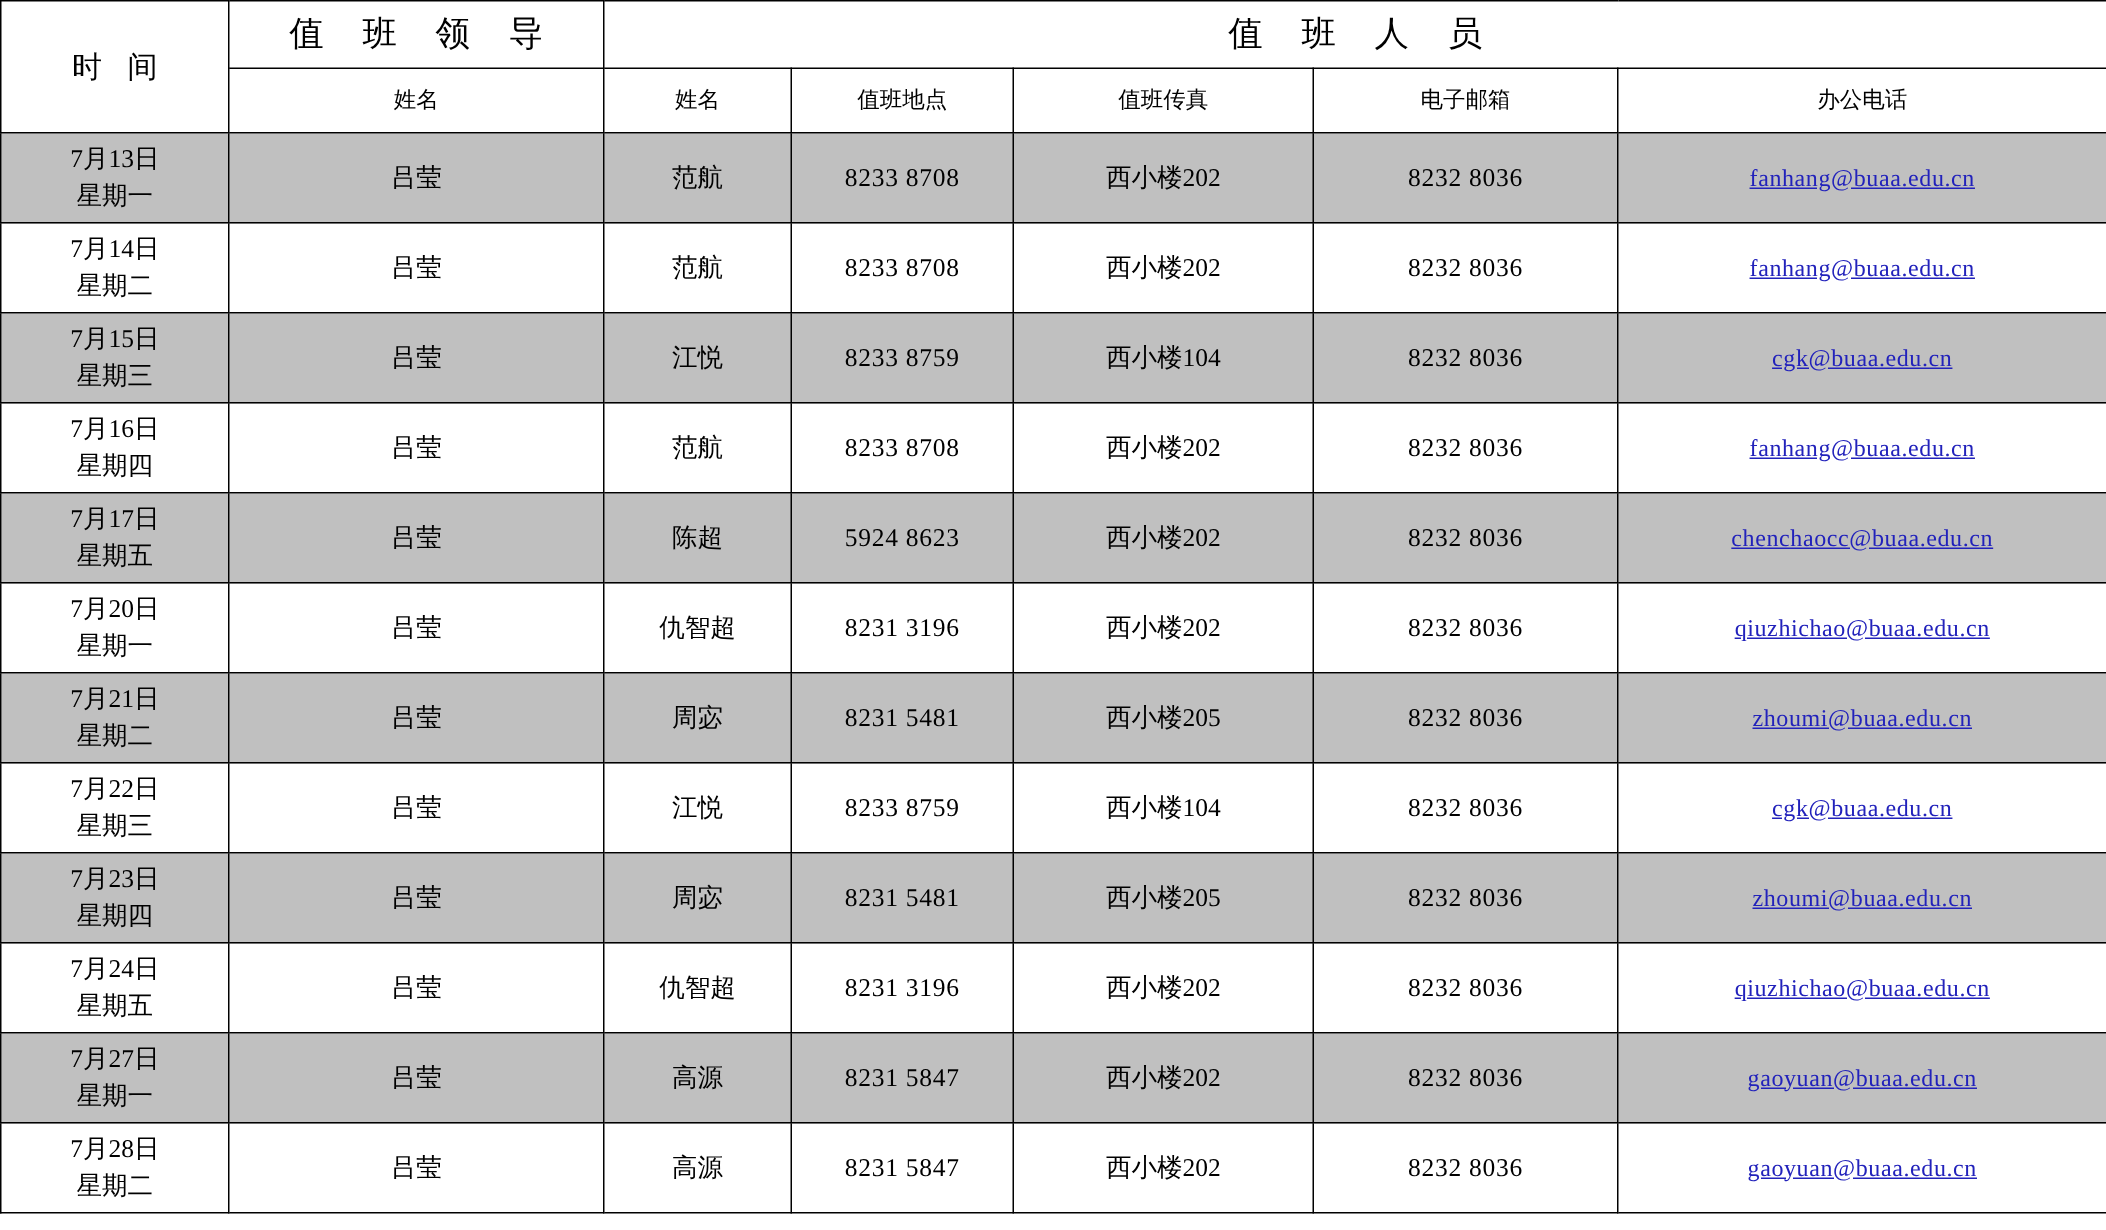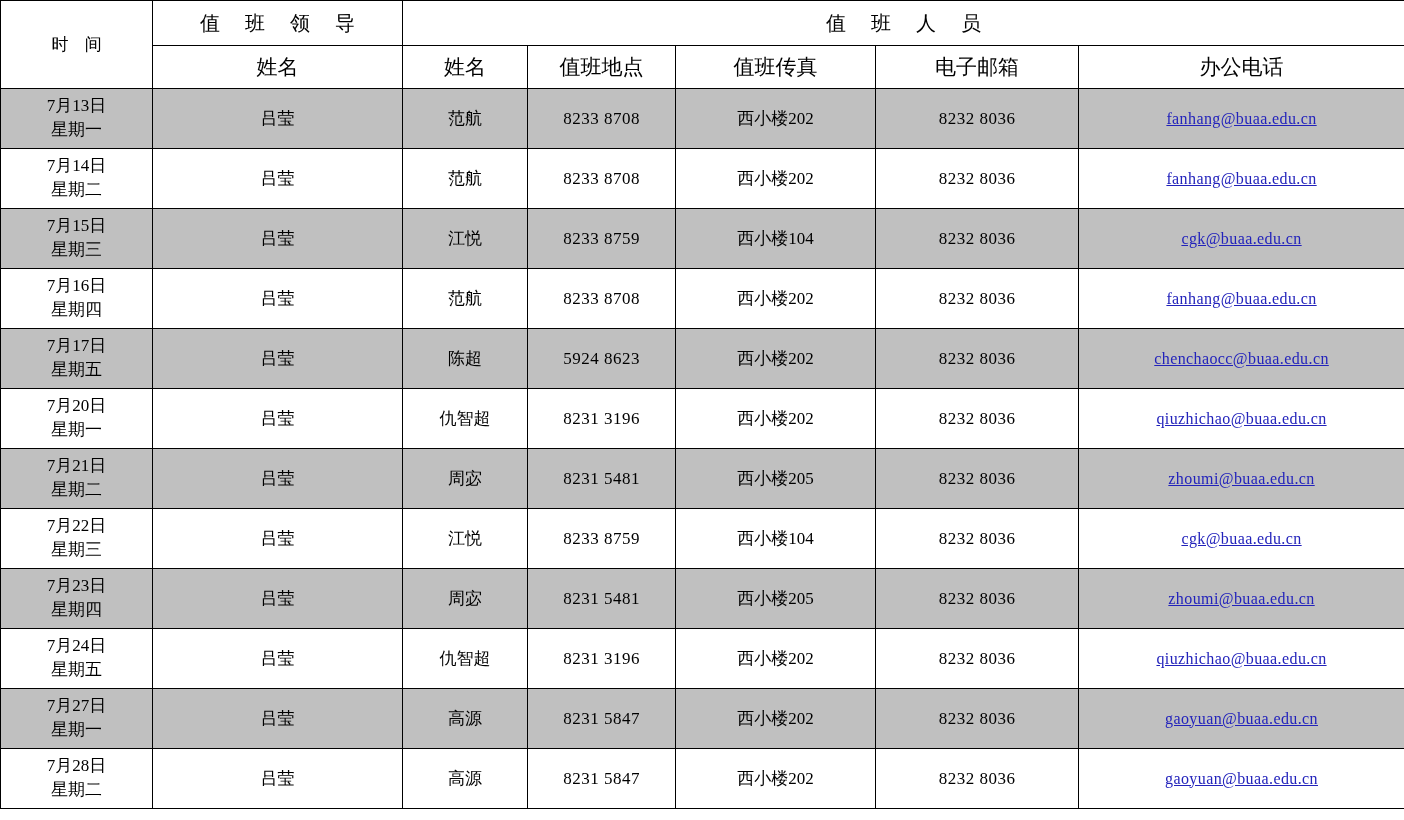--- a/index.html
+++ b/index.html
@@ -30,56 +30,56 @@
   col.c-time  { width: 152px; }
   col.c-lead  { width: 250px; }
   col.c-name  { width: 125px; }
   col.c-phone { width: 148px; }
   col.c-place { width: 200px; }
   col.c-fax   { width: 203px; }
   col.c-mail  { width: 326px; }
 
   
   .hdr-big {
-    font-size: 20px;
+    font-size: 23px;
     font-weight: bold;
     letter-spacing: 10px;
     text-indent: 10px;
     height: 44px;
     line-height: 44px;
   }
   .hdr-time {
-    font-size: 17px;
+    font-size: 20px;
     font-weight: bold;
     letter-spacing: 6px;
     text-indent: 6px;
   }
   .hdr-sub {
-    font-size: 21px;
+    font-size: 15px;
     font-weight: bold;
     height: 42px;
     line-height: 42px;
   }
 
   
   tr.data-row td {
     height: 59px;
     font-size: 17px;
   }
   tr.shaded td {
     background: #c0c0c0;
   }
   td.date-cell {
     font-weight: bold;
     font-size: 16px;
     line-height: 1.45;
     padding: 2px 0;
   }
   td.date-cell .d1 { display: block; }
-  td.date-cell .d2 { display: block; font-family: Liberation Mono, monospace; }
+  td.date-cell .d2 { display: block; }
   td.phone-cell, td.fax-cell {
     font-size: 17px;
     letter-spacing: 0.5px;
   }
   td.mail-cell a {
     color: #2222bb;
     text-decoration: underline;
     font-size: 16px;
     letter-spacing: 0.4px;
   }

